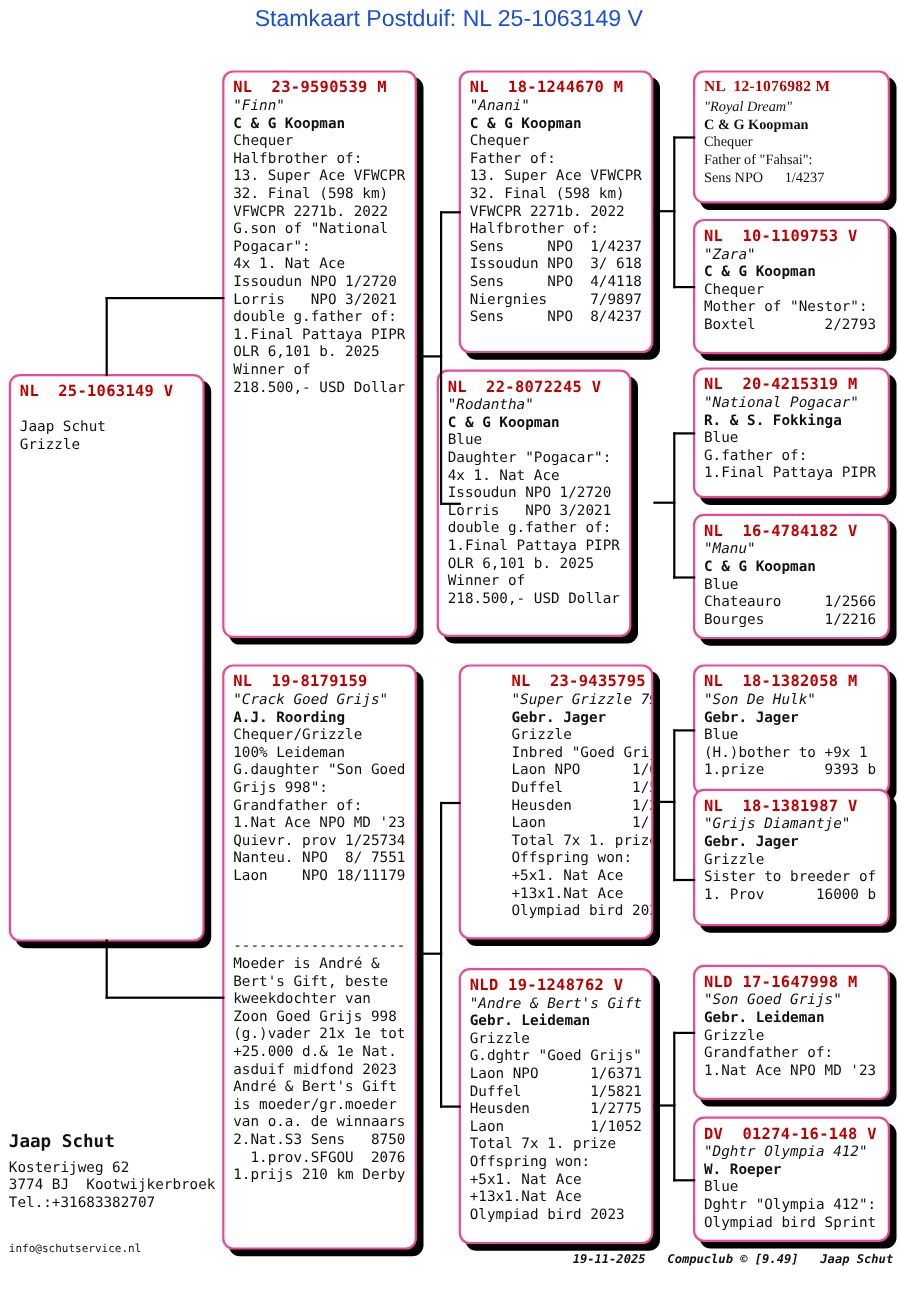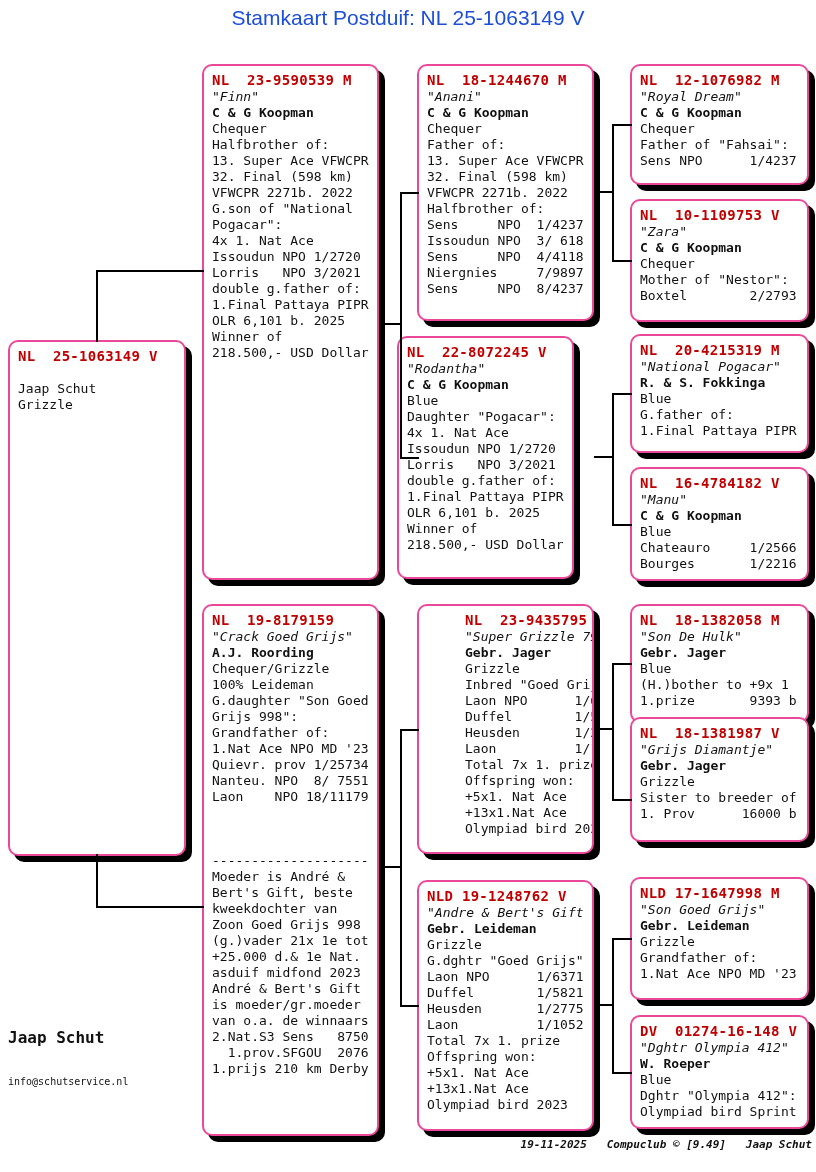--- a/index.html
+++ b/index.html
@@ -146,21 +146,21 @@
 Duffel        1/5821
 Heusden       1/2775
 Laon          1/1052
 Total 7x 1. prize
 Offspring won:
 +5x1. Nat Ace
 +13x1.Nat Ace
 Olympiad bird 2023</pre>
 </div>
 
-<div class="box" style="left:630px;top:64px;width:179px;height:121px;">
+<div class="box" style="left:630px;top:64px;width:179px;height:121px;font-family:Liberation Serif, serif;">
   <div class="ring">NL  12-1076982 M</div>
   <div class="bird-name">"Royal Dream"</div>
   <div class="owner">C &amp; G Koopman</div>
   <pre class="details">Chequer
 Father of "Fahsai":
 Sens NPO      1/4237</pre>
 </div>
 
 <div class="box" style="left:630px;top:199px;width:179px;height:123px;">
   <div class="ring">NL  10-1109753 V</div>
@@ -249,16 +249,19 @@
 <div class="line" style="left:612px;top:663px;width:2px;height:138px;"></div>
 <div class="line" style="left:612px;top:663px;width:20px;height:2px;"></div>
 <div class="line" style="left:612px;top:799px;width:20px;height:2px;"></div>
 <div class="line" style="left:594px;top:1004px;width:20px;height:2px;"></div>
 <div class="line" style="left:612px;top:938px;width:2px;height:136px;"></div>
 <div class="line" style="left:612px;top:938px;width:20px;height:2px;"></div>
 <div class="line" style="left:612px;top:1072px;width:20px;height:2px;"></div>
 
 <div class="contact">
   <div class="contact-name">Jaap Schut</div>
+  <pre class="contact-address">Kosterijweg 62
+3774 BJ  Kootwijkerbroek
+Tel.:+31683382707</pre>
   <div class="contact-email">info@schutservice.nl</div>
 </div>
 
 <div class="footer-credit">19-11-2025   Compuclub © [9.49]   Jaap Schut</div>
 
 </body></html>

